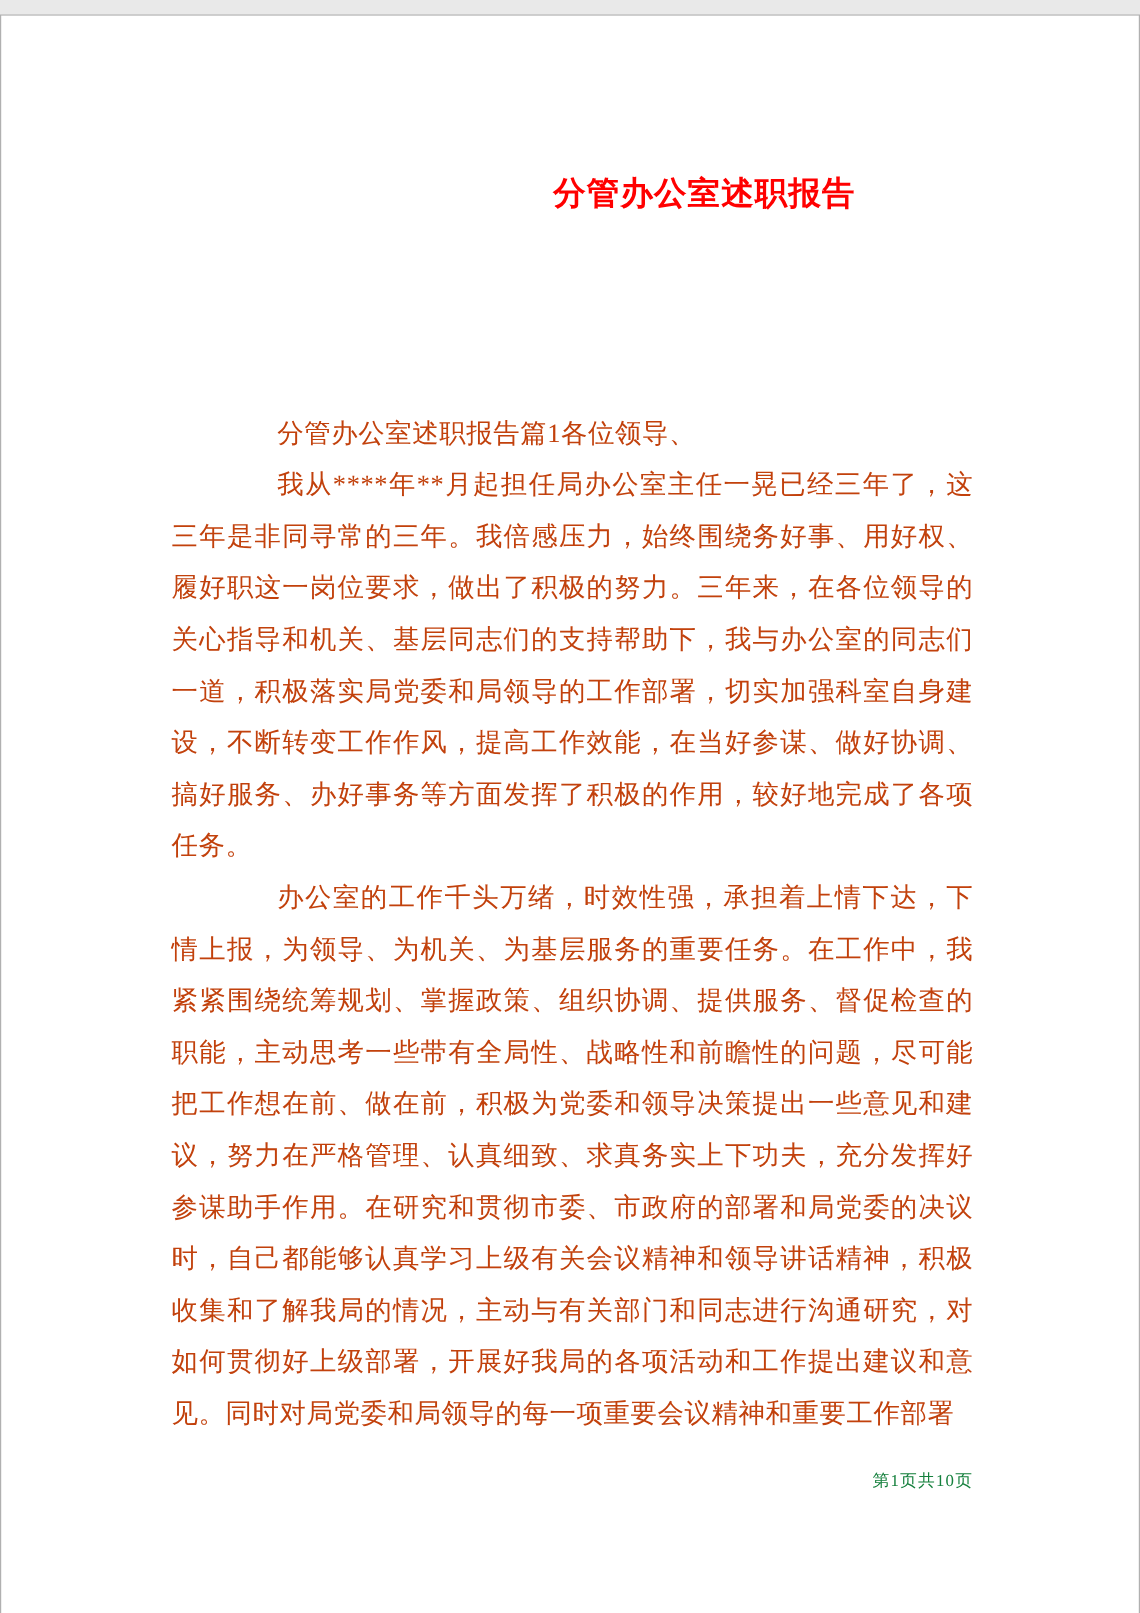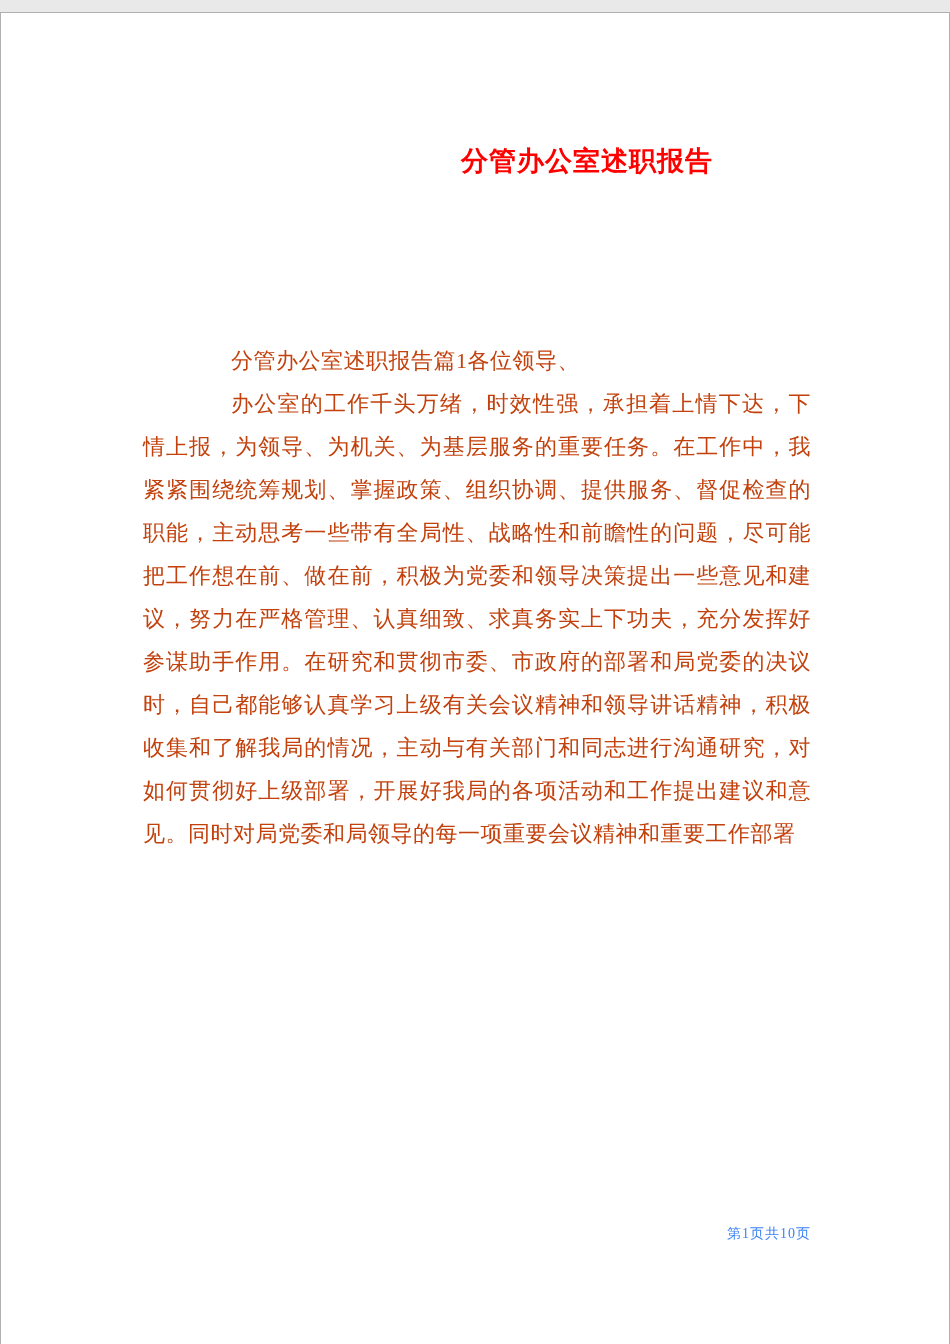--- a/index.html
+++ b/index.html
@@ -42,31 +42,32 @@
     .doc-body p {
       margin: 0;
       text-indent: 88px; 
       word-break: break-all;
     }
     .page-footer {
       position: absolute;
       right: 138px;
       bottom: 112px;
       font-size: 14px;
-      color: #3b82f6;
+      color: #15803d;
       letter-spacing: 1px;
     }
   </style>
 </head>
 <body>
 
 <div class="page">
 
   <h1 class="doc-title">分管办公室述职报告</h1>
 
   <div class="doc-body">
     <p>分管办公室述职报告篇1各位领导、</p>
+    <p>我从****年**月起担任局办公室主任一晃已经三年了，这三年是非同寻常的三年。我倍感压力，始终围绕务好事、用好权、履好职这一岗位要求，做出了积极的努力。三年来，在各位领导的关心指导和机关、基层同志们的支持帮助下，我与办公室的同志们一道，积极落实局党委和局领导的工作部署，切实加强科室自身建设，不断转变工作作风，提高工作效能，在当好参谋、做好协调、搞好服务、办好事务等方面发挥了积极的作用，较好地完成了各项任务。</p>
     <p>办公室的工作千头万绪，时效性强，承担着上情下达，下情上报，为领导、为机关、为基层服务的重要任务。在工作中，我紧紧围绕统筹规划、掌握政策、组织协调、提供服务、督促检查的职能，主动思考一些带有全局性、战略性和前瞻性的问题，尽可能把工作想在前、做在前，积极为党委和领导决策提出一些意见和建议，努力在严格管理、认真细致、求真务实上下功夫，充分发挥好参谋助手作用。在研究和贯彻市委、市政府的部署和局党委的决议时，自己都能够认真学习上级有关会议精神和领导讲话精神，积极收集和了解我局的情况，主动与有关部门和同志进行沟通研究，对如何贯彻好上级部署，开展好我局的各项活动和工作提出建议和意见。同时对局党委和局领导的每一项重要会议精神和重要工作部署</p>
   </div>
 
   <div class="page-footer">第1页共10页</div>
 
 </div>
 
 </body></html>

